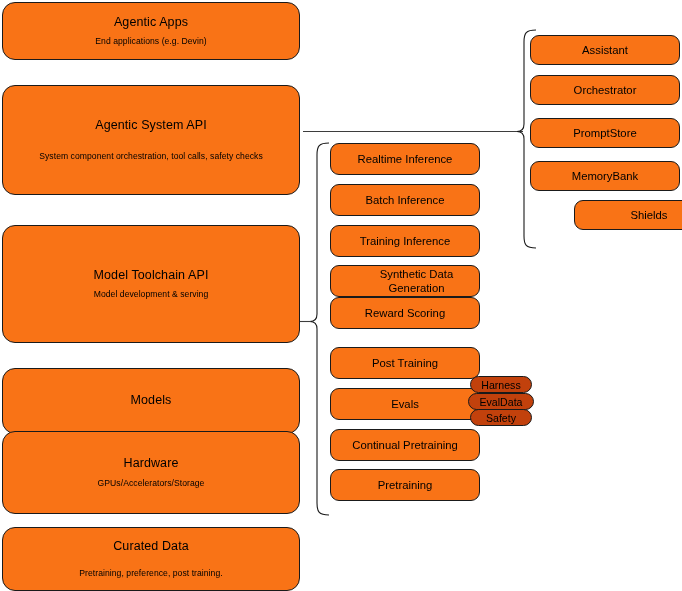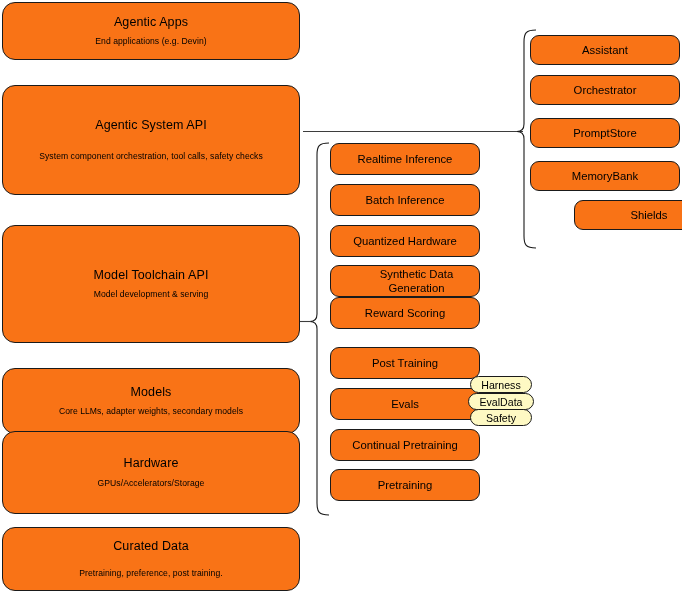--- a/index.html
+++ b/index.html
@@ -62,21 +62,21 @@
     width: 150px;
     height: 30px;
     border-radius: 9px;
     font-size: 11.3px;
   }
   
   .pill {
     position: absolute;
     box-sizing: border-box;
     border: 1px solid #1a1a1a;
-    background: #fef9c3;
+    background: #c2410c;
     border-radius: 999px;
     height: 17px;
     display: flex;
     align-items: center;
     justify-content: center;
     font-size: 10.6px;
     z-index: 5;
   }
   svg .stroke {
     fill: none;
@@ -125,41 +125,40 @@
   <div class="layer-sub">System component orchestration, tool calls, safety checks</div>
 </div>
 
 <div class="box layer-box" style="top:225px;height:118px;">
   <div class="layer-title">Model Toolchain API</div>
   <div class="layer-sub">Model development &amp; serving</div>
 </div>
 
 <div class="box layer-box" style="top:368px;height:66px;">
   <div class="layer-title">Models</div>
-  <div class="layer-sub">Core LLMs, adapter weights, secondary models</div>
 </div>
 
 <div class="box layer-box" style="top:431px;height:83px;">
   <div class="layer-title">Hardware</div>
   <div class="layer-sub">GPUs/Accelerators/Storage</div>
 </div>
 
 <div class="box layer-box" style="top:527px;height:64px;gap:7px;">
   <div class="layer-title">Curated Data</div>
   <div class="layer-sub">Pretraining, preference, post training.</div>
 </div>
 
 <div class="box mid-box" style="top:143px;">
   <span>Realtime Inference</span>
 </div>
 <div class="box mid-box" style="top:184px;">
   <span>Batch Inference</span>
 </div>
 <div class="box mid-box" style="top:225px;">
-  <span>Quantized Hardware</span>
+  <span>Training Inference</span>
 </div>
 <div class="box mid-box" style="top:265px;padding-left:23px;">
   <span>Synthetic Data Generation</span>
 </div>
 <div class="box mid-box" style="top:297px;">
   <span>Reward Scoring</span>
 </div>
 <div class="box mid-box" style="top:347px;">
   <span>Post Training</span>
 </div>

